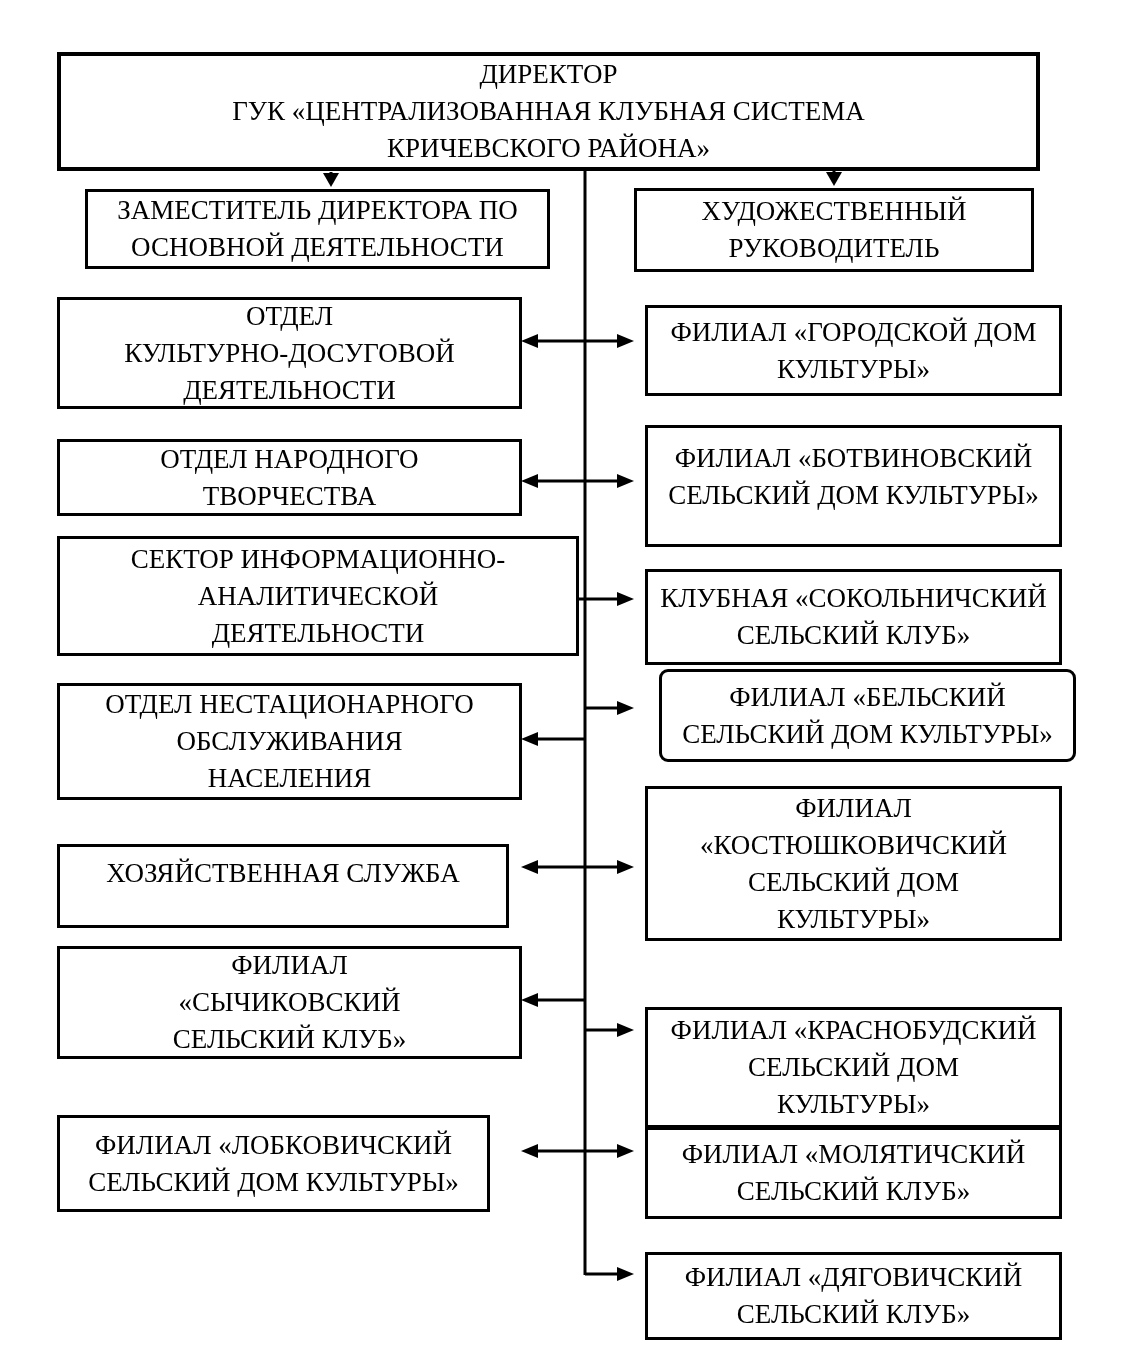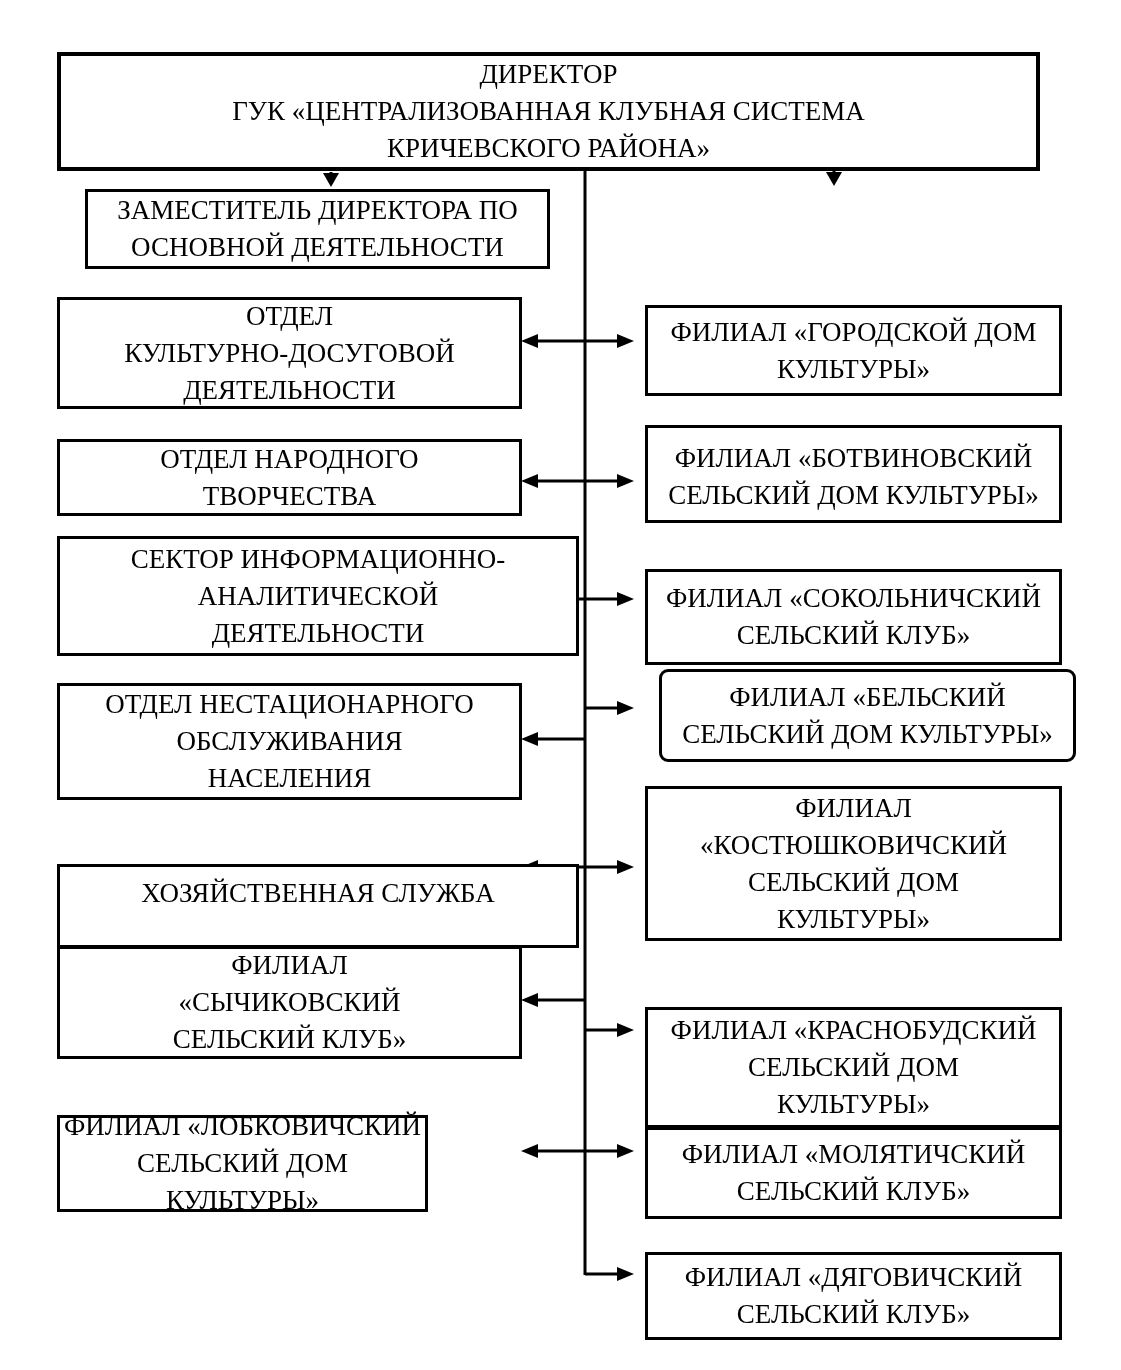--- a/index.html
+++ b/index.html
@@ -126,37 +126,39 @@
 ТВОРЧЕСТВА</div>
 
   <div class="node" style="left:57px;top:536px;width:522px;height:120px;">СЕКТОР ИНФОРМАЦИОННО-
 АНАЛИТИЧЕСКОЙ
 ДЕЯТЕЛЬНОСТИ</div>
 
   <div class="node" style="left:57px;top:683px;width:465px;height:117px;">ОТДЕЛ НЕСТАЦИОНАРНОГО
 ОБСЛУЖИВАНИЯ
 НАСЕЛЕНИЯ</div>
 
-  <div class="node v-top" style="left:57px;top:864px;width:522px;height:84px;padding-top:8px;">ХОЗЯЙСТВЕННАЯ СЛУЖБА</div>
+  <div class="node v-top" style="left:57px;top:844px;width:452px;height:84px;padding-top:8px;">ХОЗЯЙСТВЕННАЯ СЛУЖБА</div>
 
   <div class="node" style="left:57px;top:946px;width:465px;height:113px;">ФИЛИАЛ
 «СЫЧИКОВСКИЙ
 СЕЛЬСКИЙ КЛУБ»</div>
 
-  <div class="node" style="left:57px;top:1115px;width:371px;height:97px;">ФИЛИАЛ «ЛОБКОВИЧСКИЙ
+  <div class="node" style="left:57px;top:1115px;width:433px;height:97px;">ФИЛИАЛ «ЛОБКОВИЧСКИЙ
 СЕЛЬСКИЙ ДОМ КУЛЬТУРЫ»</div>
 
+  <div class="node" style="left:634px;top:188px;width:400px;height:84px;">ХУДОЖЕСТВЕННЫЙ
+РУКОВОДИТЕЛЬ</div>
 
   <div class="node" style="left:645px;top:305px;width:417px;height:91px;">ФИЛИАЛ «ГОРОДСКОЙ ДОМ
 КУЛЬТУРЫ»</div>
 
-  <div class="node v-top" style="left:645px;top:425px;width:417px;height:98px;padding-top:12px;">ФИЛИАЛ «БОТВИНОВСКИЙ
+  <div class="node v-top" style="left:645px;top:425px;width:417px;height:122px;padding-top:12px;">ФИЛИАЛ «БОТВИНОВСКИЙ
 СЕЛЬСКИЙ ДОМ КУЛЬТУРЫ»</div>
 
-  <div class="node" style="left:645px;top:569px;width:417px;height:96px;">ФИЛИАЛ «СОКОЛЬНИЧСКИЙ
+  <div class="node" style="left:645px;top:569px;width:417px;height:96px;">КЛУБНАЯ «СОКОЛЬНИЧСКИЙ
 СЕЛЬСКИЙ КЛУБ»</div>
 
   <div class="node" style="left:659px;top:669px;width:417px;height:93px;border-radius:9px;">ФИЛИАЛ «БЕЛЬСКИЙ
 СЕЛЬСКИЙ ДОМ КУЛЬТУРЫ»</div>
 
   <div class="node" style="left:645px;top:786px;width:417px;height:155px;">ФИЛИАЛ
 «КОСТЮШКОВИЧСКИЙ
 СЕЛЬСКИЙ ДОМ
 КУЛЬТУРЫ»</div>
 

